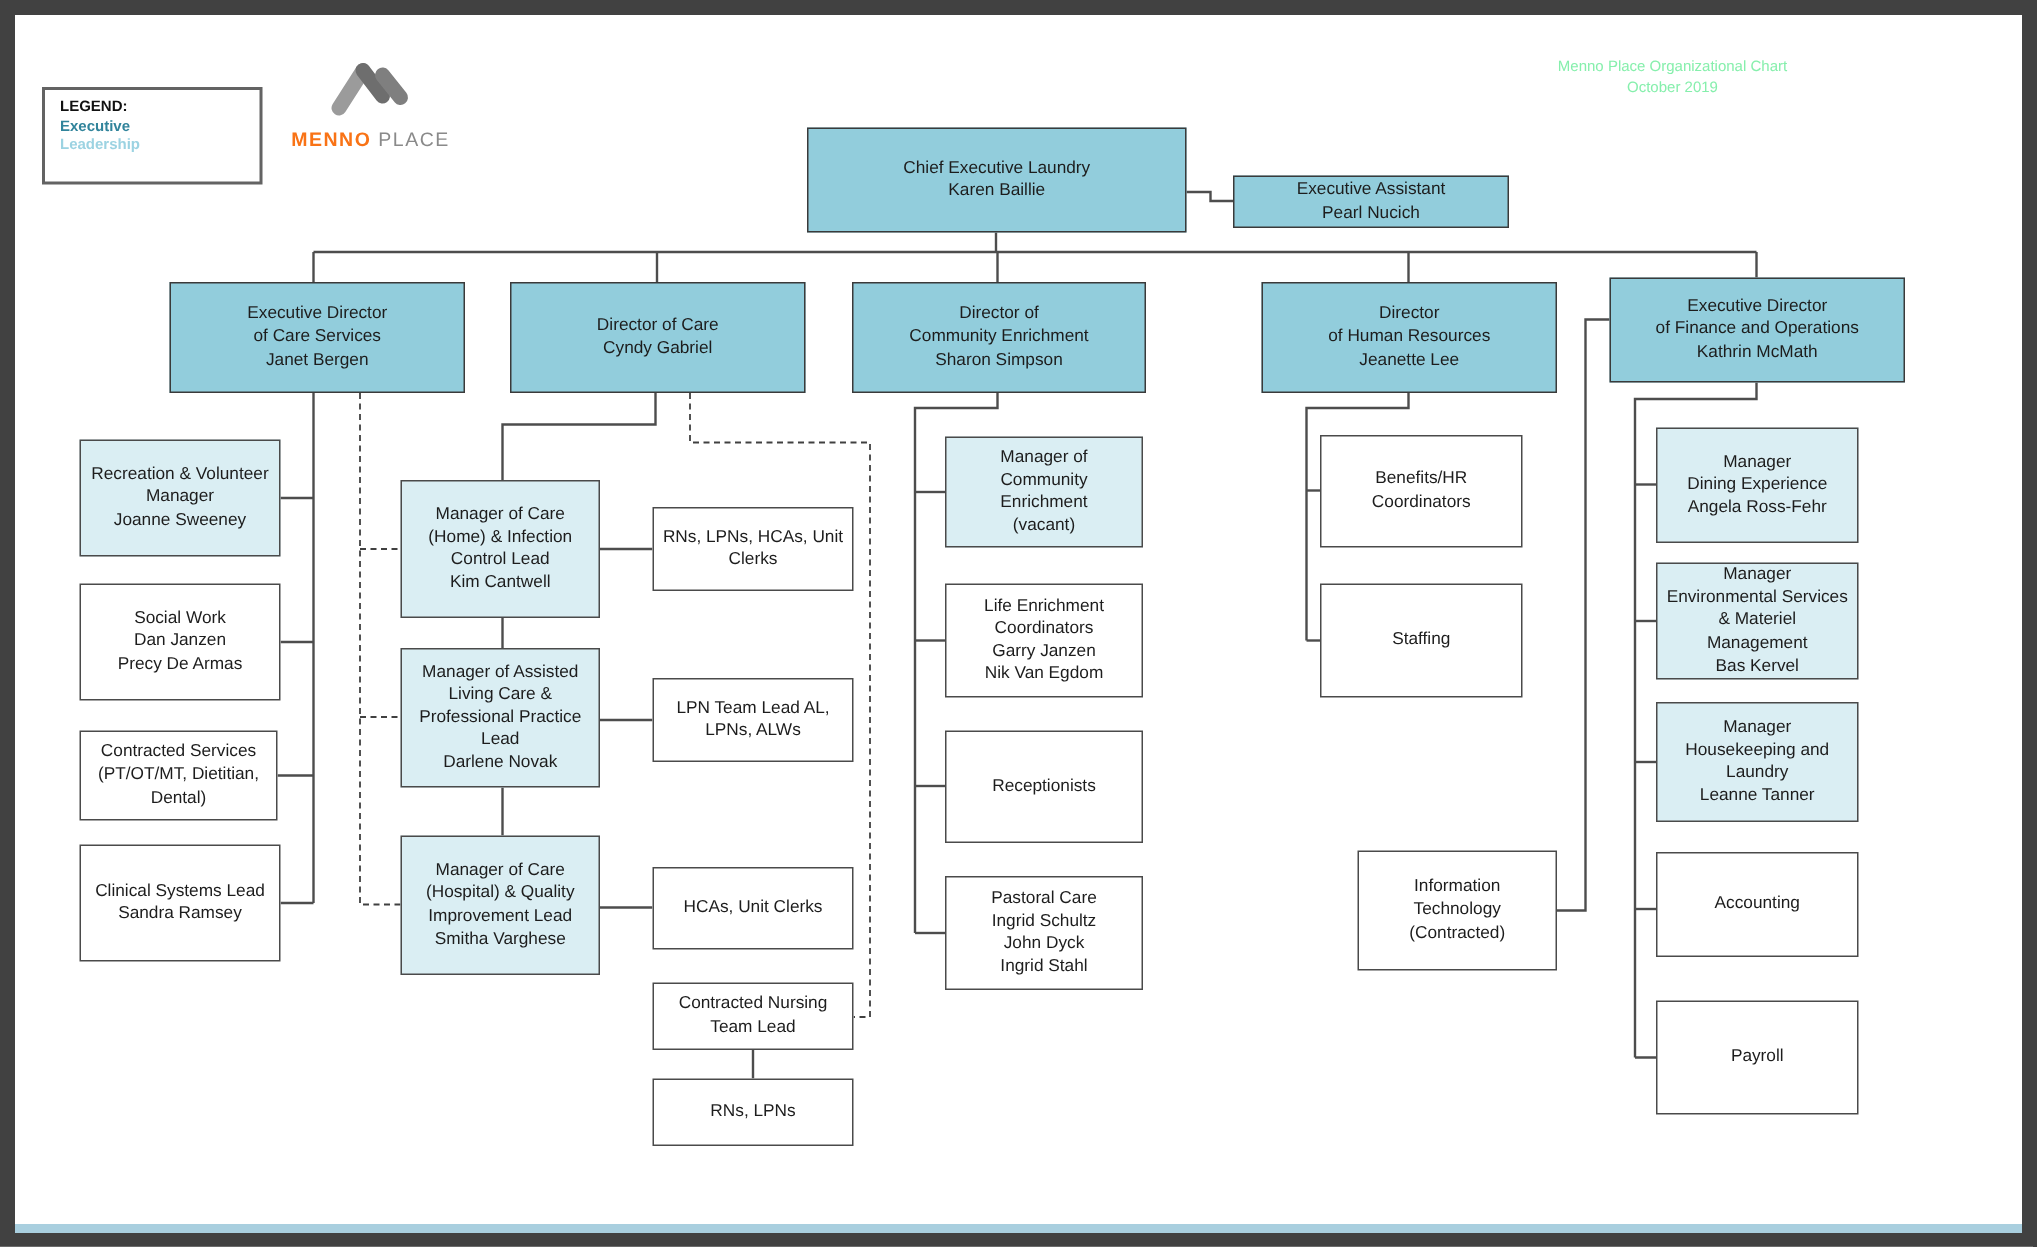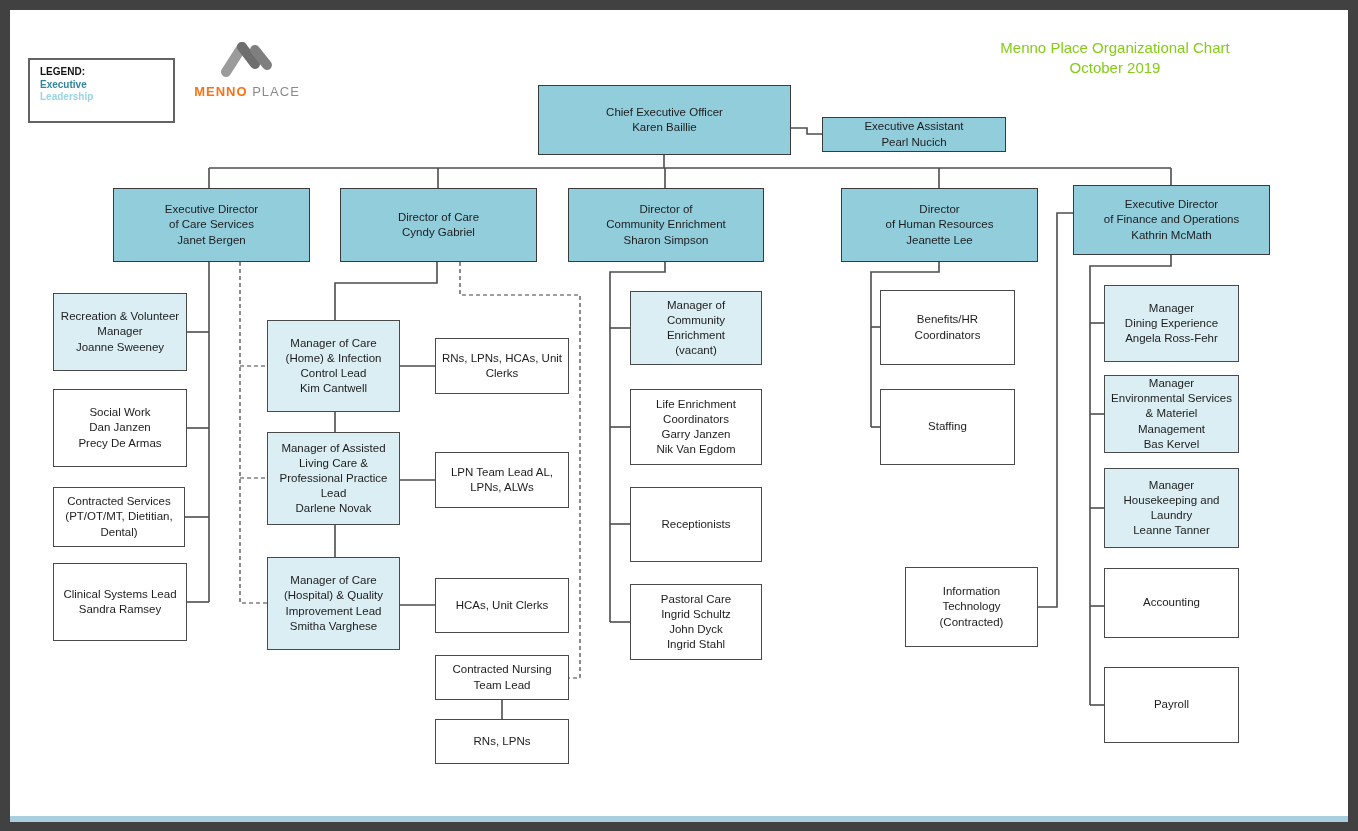--- a/index.html
+++ b/index.html
@@ -20,21 +20,21 @@
               border:2px solid #636363; background:#fff; padding:6px 10px; box-sizing:border-box;
               font-size:10px; font-weight:bold; line-height:1.25;}
   .legend-heading{color:#111;}
 
   .logo{position:absolute; left:187px; top:38px; width:120px; text-align:center;}
   .logo-text{font-size:13px; letter-spacing:1px; color:#595959; margin-top:2px;}
   .logo-text b{color:#f97316;}
   .logo-text span{color:#8a8a8a; font-weight:normal;}
 
   .title{position:absolute; left:950px; top:38px; width:330px; text-align:center;
-         font-size:15px; color:#84cc16; line-height:1.35;}
+         font-size:10px; color:#86efac; line-height:1.35;}
 </style>
 </head>
 <body>
 
 <div class="canvas" style="--exec: #92cddc; --leader: #daeef3; --staff: #ffffff;">
 
   <div class="page"></div>
   <div class="footer-bar"></div>
 
   <svg class="lines" width="1358" height="831">
@@ -111,21 +111,21 @@
       <b>MENNO</b>
       <span>PLACE</span>
     </div>
   </div>
 
   <div class="title">
     <div>Menno Place Organizational Chart</div>
     <div>October 2019</div>
   </div>
 
-  <div class="node exec" style="left:538px; top:85px;  width:253px; height:70px;">Chief Executive Officer
+  <div class="node exec" style="left:538px; top:85px;  width:253px; height:70px;">Chief Executive Laundry
 Karen Baillie</div>
   <div class="node exec" style="left:822px; top:117px; width:184px; height:35px;">Executive Assistant
 Pearl Nucich</div>
 
   <div class="node exec" style="left:113px;  top:188px; width:197px; height:74px;">Executive Director
 of Care Services
 Janet Bergen</div>
   <div class="node exec" style="left:340px;  top:188px; width:197px; height:74px;">Director of Care
 Cyndy Gabriel</div>
   <div class="node exec" style="left:568px;  top:188px; width:196px; height:74px;">Director of

